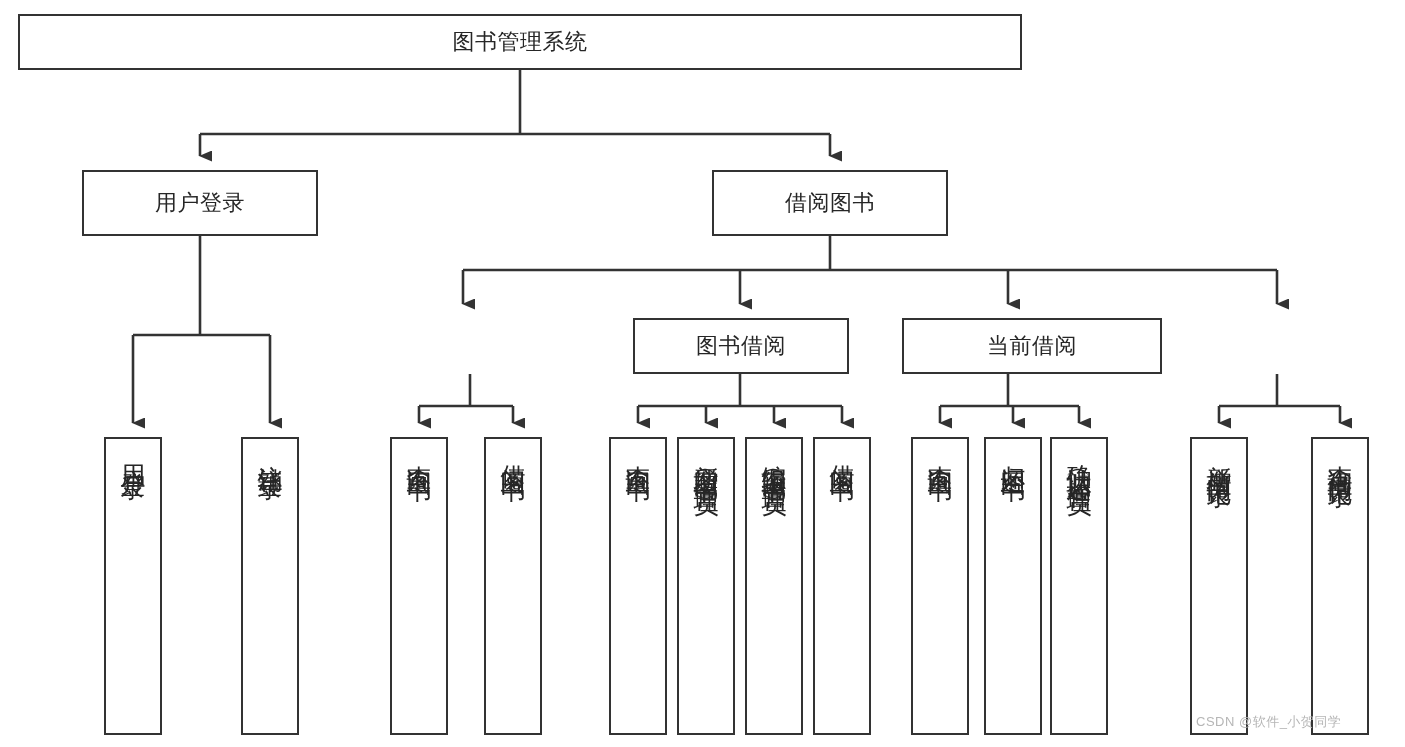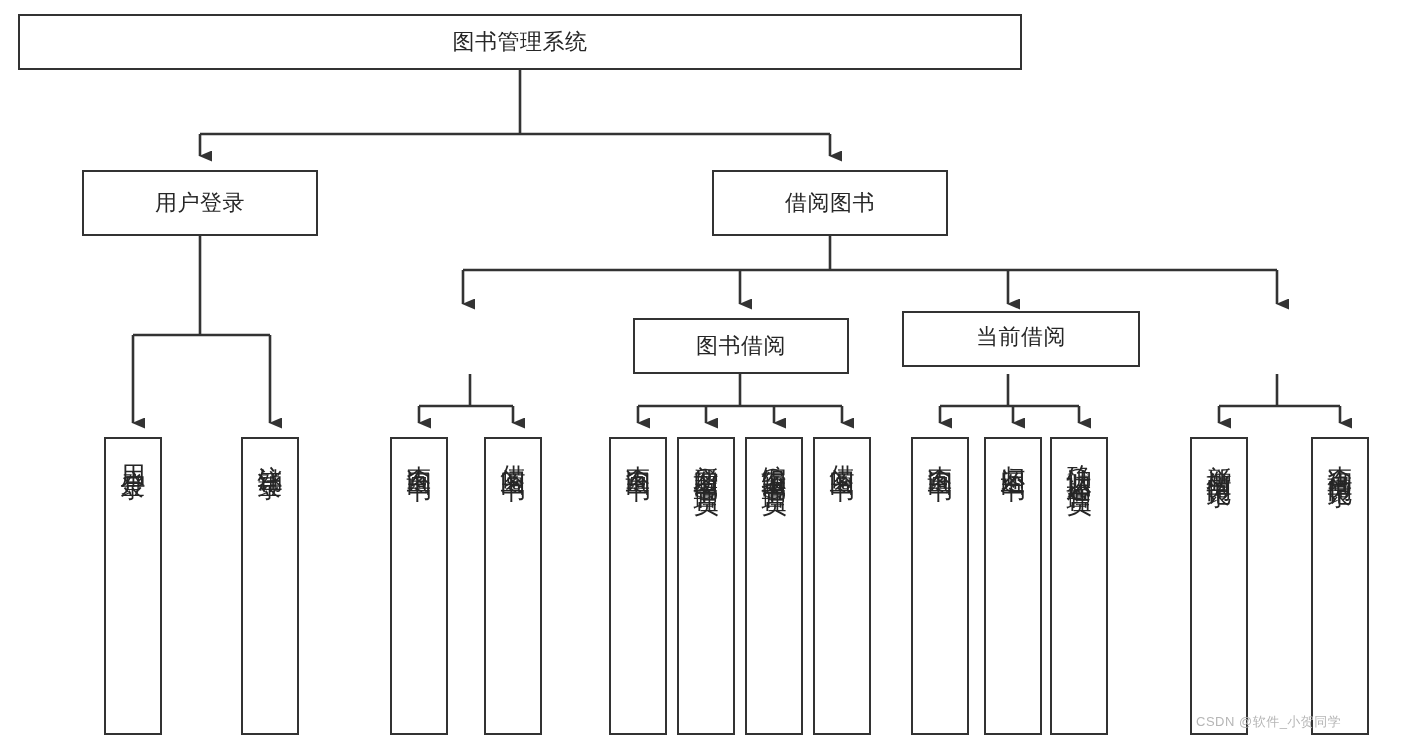--- a/index.html
+++ b/index.html
@@ -131,21 +131,21 @@
   <div class="node-box node-horizontal" style="left:82px; top:170px; width:236px; height:66px;">
     <span class="node-label">用户登录</span>
   </div>
   <div class="node-box node-horizontal" style="left:712px; top:170px; width:236px; height:66px;">
     <span class="node-label">借阅图书</span>
   </div>
 
   <div class="node-box node-horizontal" style="left:633px; top:318px; width:216px; height:56px;">
     <span class="node-label">图书借阅</span>
   </div>
-  <div class="node-box node-horizontal" style="left:902px; top:311px; width:238px; height:56px;font-family:Liberation Mono, monospace;">
+  <div class="node-box node-horizontal" style="left:902px; top:318px; width:260px; height:56px;">
     <span class="node-label">当前借阅</span>
   </div>
 
   <div class="node-box node-vertical" style="left:104px; top:437px; width:58px; height:298px;">
     <span class="node-label">用户登录</span>
   </div>
   <div class="node-box node-vertical" style="left:241px; top:437px; width:58px; height:298px;">
     <span class="node-label">注销登录</span>
   </div>
   <div class="node-box node-vertical" style="left:390px; top:437px; width:58px; height:298px;">

